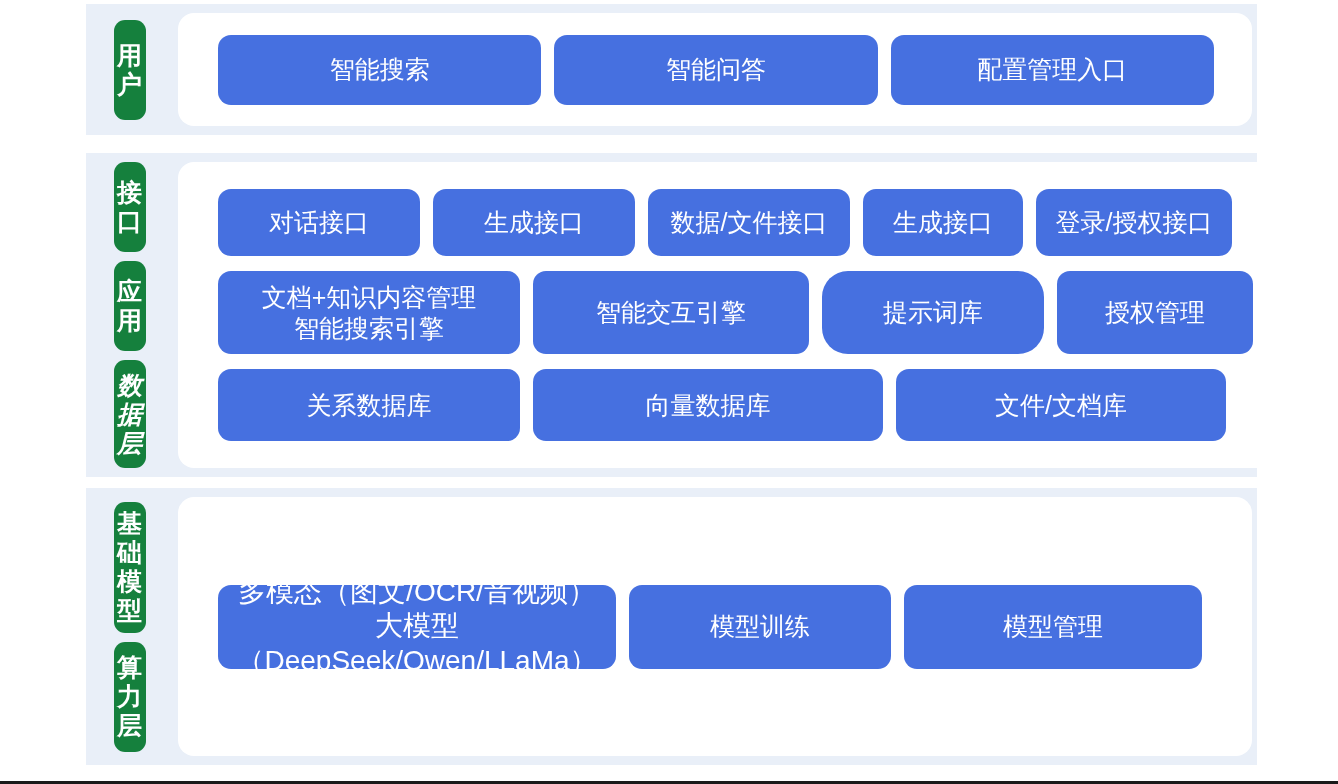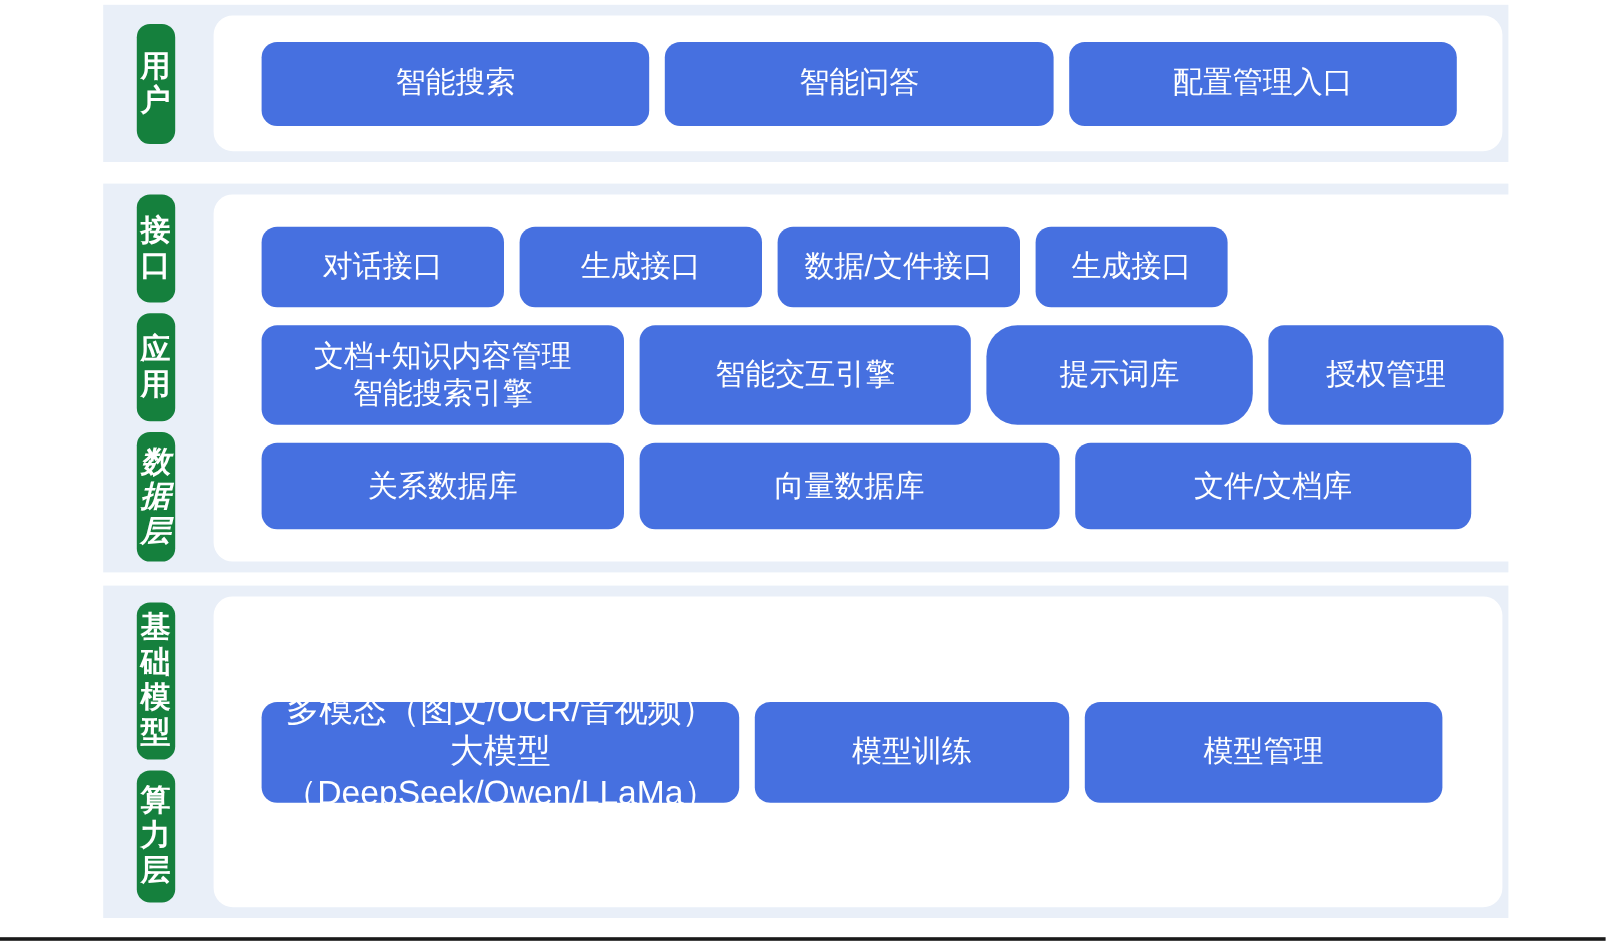--- a/index.html
+++ b/index.html
@@ -176,20 +176,21 @@
       <div class="label-pill" style="height:92px;">应用</div>
       <div class="label-pill" style="height:110px;font-style:italic;">数据层</div>
     </div>
     <div class="card">
 
       <div class="row row-api">
         <div class="box w-api-1">对话接口</div>
         <div class="box w-api-2">生成接口</div>
         <div class="box w-api-3">数据/文件接口</div>
         <div class="box w-api-4">生成接口</div>
+        <div class="box w-api-5">登录/授权接口</div>
       </div>
 
       <div class="row row-app">
         <div class="box w-app-1">文档+知识内容管理
 智能搜索引擎</div>
         <div class="box w-app-2">智能交互引擎</div>
         <div class="box w-app-3">提示词库</div>
         <div class="box w-app-4">授权管理</div>
       </div>
 

